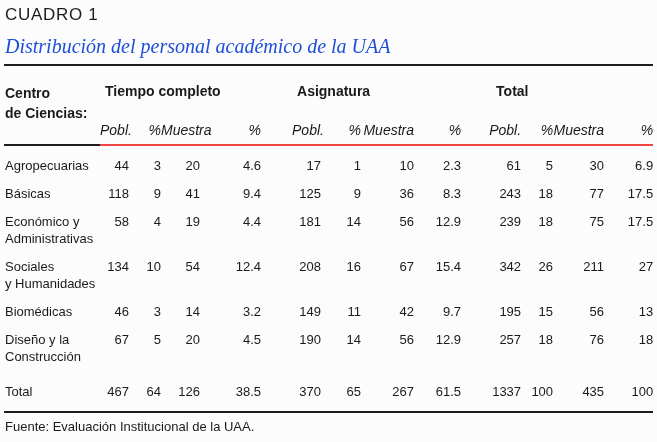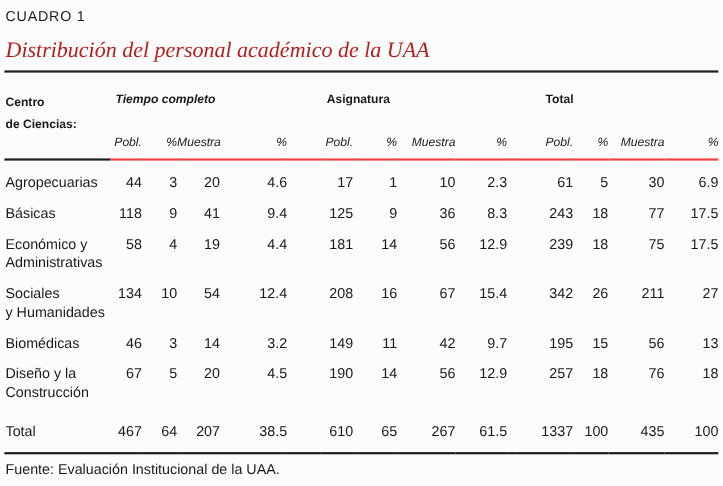--- a/index.html
+++ b/index.html
@@ -8,34 +8,34 @@
     width: 657px;
     height: 442px;
     box-sizing: border-box;
     padding: 8px 4px 0 4px;
     background: #fcfcfc;
     color: #1a1a1a;
     font-family: "Liberation Sans", sans-serif;
     overflow: hidden;
   }
   .kicker {
-    font-size: 13px;
+    font-size: 17px;
     line-height: 14px;
     letter-spacing: 0.7px;
     margin: 0 0 3px 1px;
     color: #1c1c1c;
   }
   .title {
     font-family: "Liberation Serif", serif;
     font-style: italic;
     font-weight: 400;
     font-size: 20px;
     line-height: 23px;
     margin-left: 1px;
-    color: #b91c1c;
+    color: #1d4ed8;
     margin-top: 13px;
   }
   hr.rule {
     border: 0;
     border-top: 2px solid #1d1d1d;
     margin: 6px 0 0 0;
   }
   table.data {
     border-collapse: collapse;
     table-layout: fixed;
@@ -51,26 +51,26 @@
   col.c7  { width: 29px; }
   col.c8  { width: 40px; }
   col.c9  { width: 53px; }
   col.c10 { width: 47px; }
   col.c11 { width: 8px;  }
   col.c12 { width: 52px; }
   col.c13 { width: 32px; }
   col.c14 { width: 51px; }
   col.c15 { width: 49px; }
 
-  thead th { font-size: 11px; text-align: left; font-weight: 700; margin-left: 28px; }
+  thead th { font-size: 14px; text-align: left; font-weight: 700; margin-left: 28px; }
   tr.ghr th { padding-top: 17px; line-height: 17px; }
   th.stub { vertical-align: top; border-bottom: 2px solid #1d1d1d; padding-left: 1px; }
   th.stub div { line-height: 20px; white-space: nowrap; }
   th.gh { white-space: nowrap; }
-  th.gh1 { padding-left: 5px; font-style: italic; }
+  th.gh1 { padding-left: 5px; }
   th.gh2 { padding-left: 36px; }
   th.gh3 { padding-left: 35px; }
   tr.sub th {
     font-style: italic;
     font-weight: 400;
     padding: 22px 0 6px 0;
     border-bottom: 2px solid #ef4444;
     line-height: 15px;
   }
   .n { text-align: right; }
@@ -272,24 +272,24 @@
         <td class="m m3">76</td>
         <td class="n">18</td>
       </tr>
       <tr class="total">
         <td class="c-name">
           <div>Total</div>
           <div></div>
         </td>
         <td class="n">467</td>
         <td class="n">64</td>
-        <td class="m m1">207</td>
+        <td class="m m1">126</td>
         <td class="n">38.5</td>
         <td class="g"></td>
-        <td class="n">610</td>
+        <td class="n">370</td>
         <td class="n">65</td>
         <td class="m m2">267</td>
         <td class="n">61.5</td>
         <td class="g"></td>
         <td class="n">1337</td>
         <td class="n">100</td>
         <td class="m m3">435</td>
         <td class="n">100</td>
       </tr>
     </tbody>

